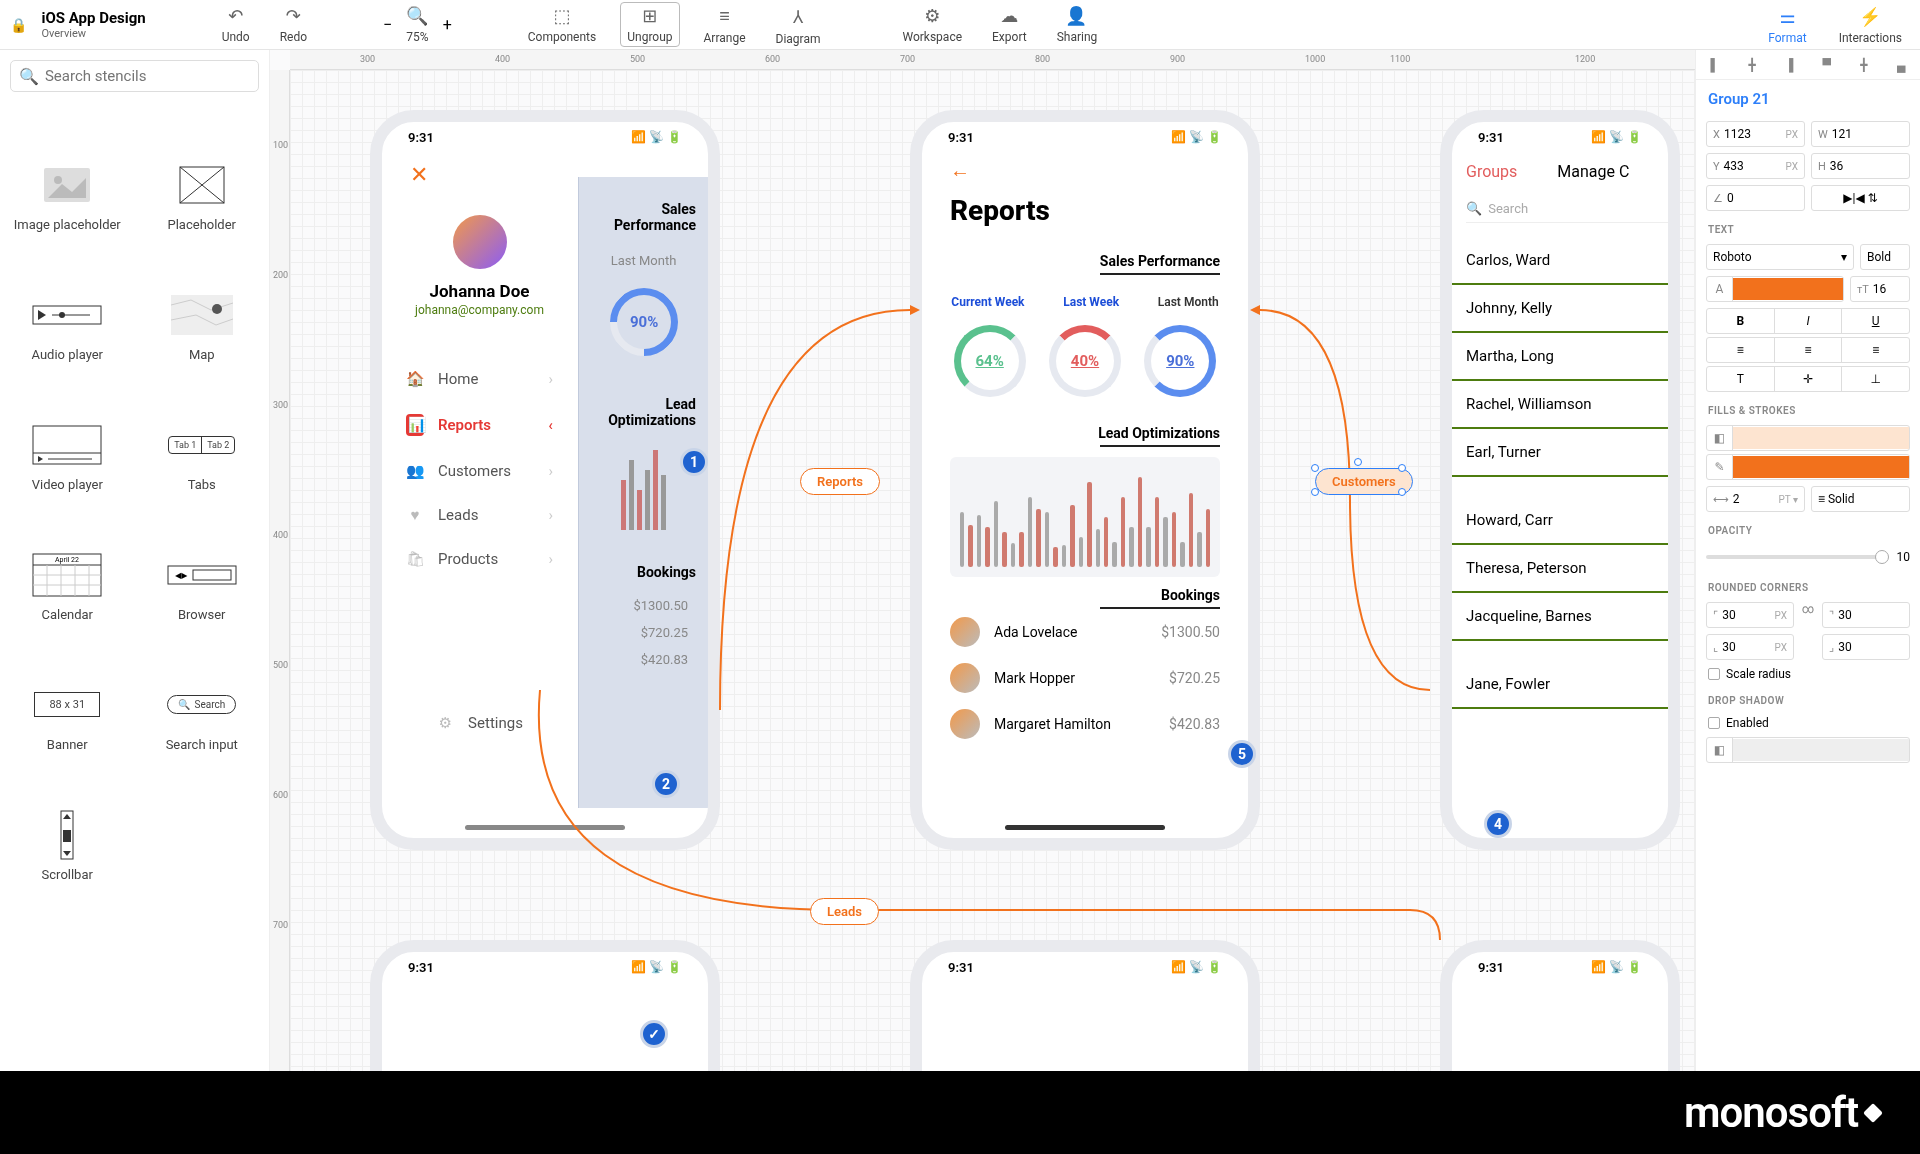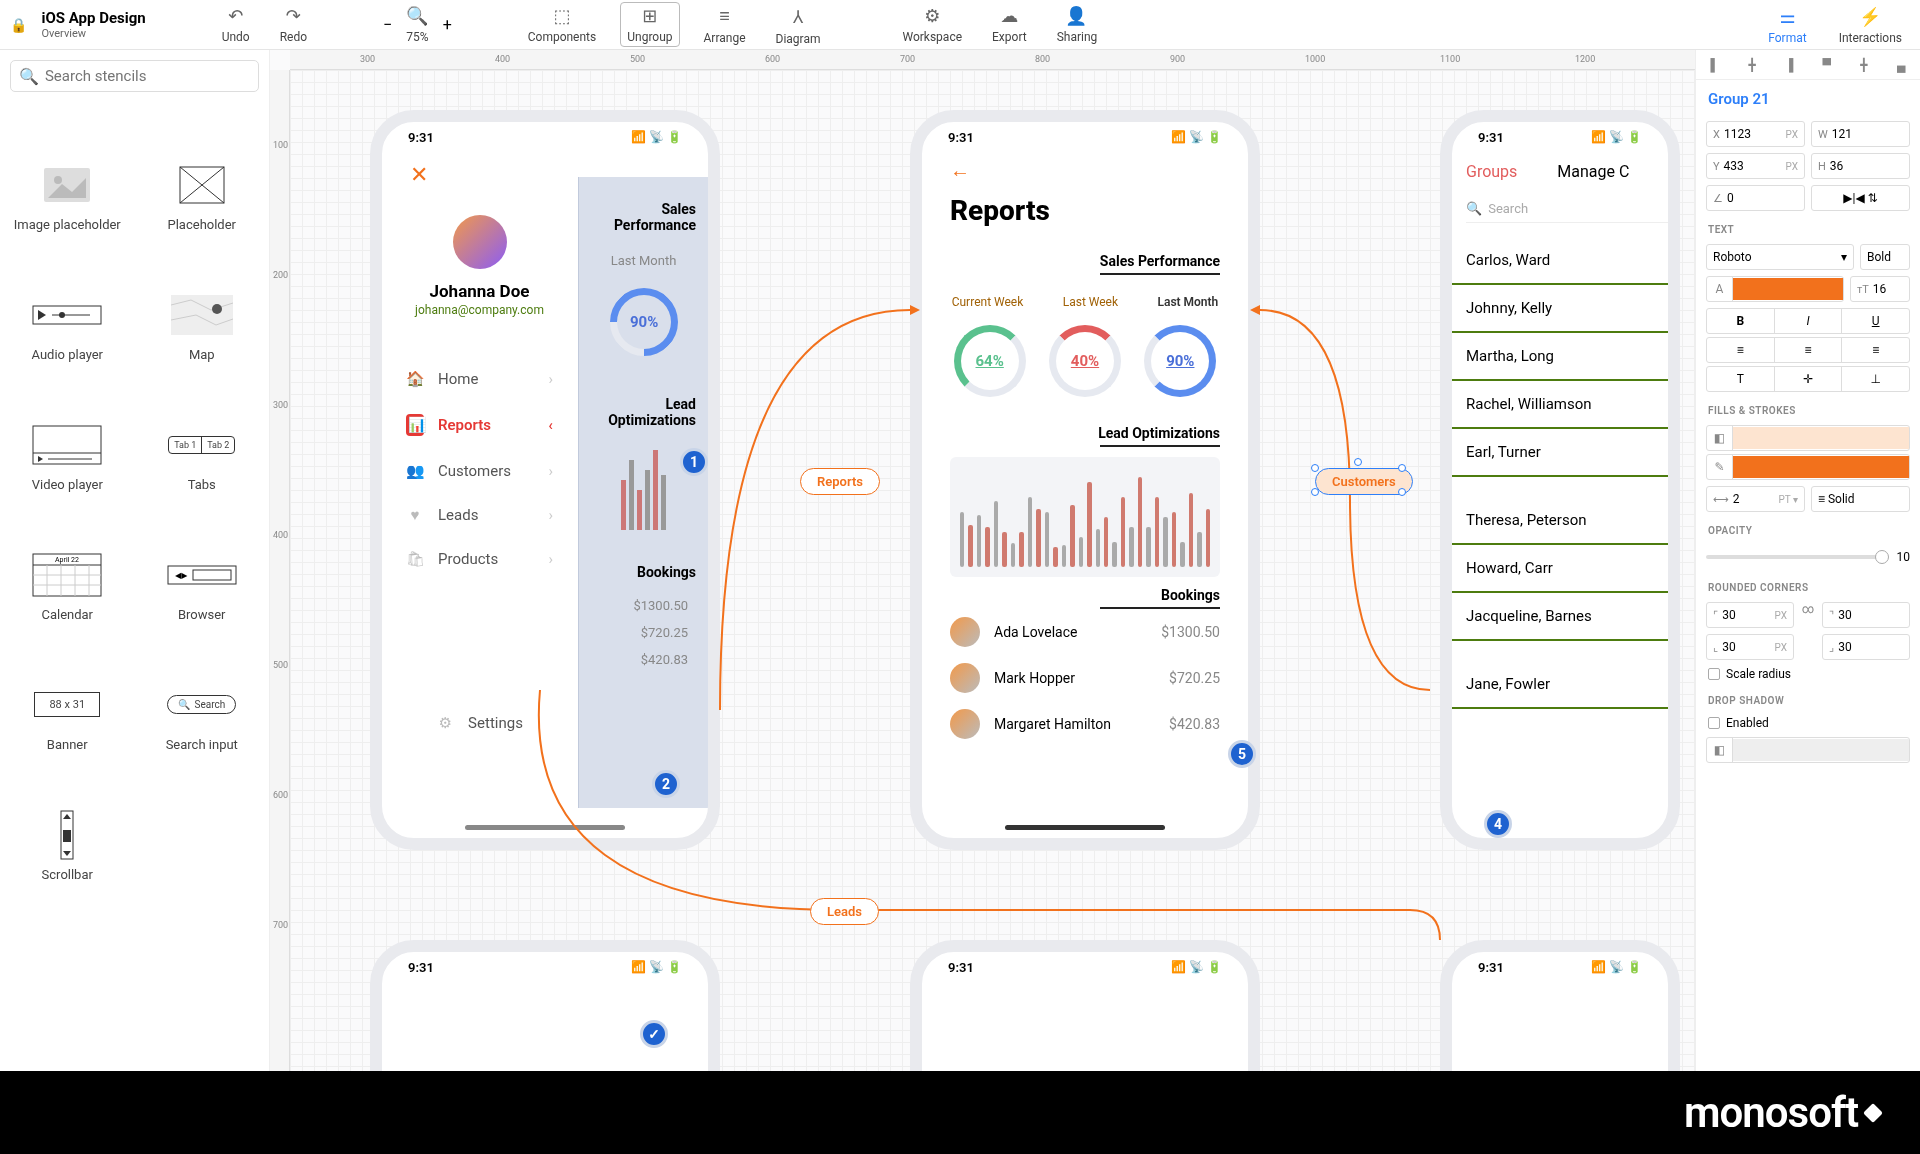--- a/index.html
+++ b/index.html
@@ -64,21 +64,21 @@
 .p1-overlay .faded { color: #888; font-size: 13px; text-align: center; margin-top: 20px; }
 .p1-donut { width: 68px; height: 68px; border-radius: 50%; border: 7px solid #5b8def; border-left-color: #e6e9f0; margin: 20px auto 0; display: flex; align-items: center; justify-content: center; font-weight: 700; font-size: 15px; color: #4a6fd8; transform: rotate(-45deg); }
 .p1-donut span { transform: rotate(45deg); }
 .p1-price { color: #888; font-size: 13px; padding: 6px 20px; text-align: right; }
 
 .p2-back { color: #f2711c; font-size: 20px; padding: 6px 28px; }
 .p2-title { font-weight: 800; font-size: 28px; padding: 6px 28px 18px; }
 .p2-section { font-weight: 700; font-size: 14px; text-align: right; padding: 0 28px; margin-top: 8px; }
 .p2-underline { height: 2px; background: #222; width: 120px; margin: 4px 28px 0 auto; }
 .p2-tabs { display: flex; justify-content: space-around; padding: 20px 10px 10px; }
-.p2-tab { font-size: 12px; color: #a16207; }
+.p2-tab { font-size: 12px; color: #1d4ed8; font-weight: bold; }
 .p2-tab.active { color: #333; font-weight: 600; }
 .p2-donuts { display: flex; justify-content: space-around; padding: 6px 20px 20px; }
 .p2-d { width: 72px; height: 72px; border-radius: 50%; border: 7px solid; display: flex; align-items: center; justify-content: center; font-weight: 700; font-size: 15px; text-decoration: underline; }
 .p2-d.green { border-color: #5ac18e; border-bottom-color: #e6e9f0; border-right-color: #e6e9f0; color: #5ac18e; }
 .p2-d.red { border-color: #e25d5d; border-right-color: #e6e9f0; border-bottom-color: #e6e9f0; border-left-color: #e6e9f0; color: #e25d5d; }
 .p2-d.blue { border-color: #5b8def; border-left-color: #e6e9f0; color: #4a6fd8; }
 .p2-chart { height: 120px; margin: 10px 28px; background: #f3f4f7; border-radius: 6px; display: flex; align-items: flex-end; gap: 4px; padding: 10px; }
 .p2-chart .bar { width: 6px; background: #d07a6f; border-radius: 2px; }
 .p2-chart .bar.g { background: #aaa; }
 .p2-booking { display: flex; align-items: center; padding: 8px 28px; gap: 14px; font-size: 14px; }
@@ -324,21 +324,21 @@
   <div class="canvas">
     <div class="ruler-h">
       <span style="left:70px">300</span>
         <span style="left:205px">400</span>
         <span style="left:340px">500</span>
         <span style="left:475px">600</span>
         <span style="left:610px">700</span>
         <span style="left:745px">800</span>
         <span style="left:880px">900</span>
         <span style="left:1015px">1000</span>
-        <span style="left:1150px">1100</span>
+        <span style="left:1100px">1100</span>
         <span style="left:1285px">1200</span>
     </div>
     <div class="ruler-v">
       <span style="top:70px">100</span>
         <span style="top:200px">200</span>
         <span style="top:330px">300</span>
         <span style="top:460px">400</span>
         <span style="top:590px">500</span>
         <span style="top:720px">600</span>
         <span style="top:850px">700</span>
@@ -499,22 +499,22 @@
             <span>Manage C</span>
           </div>
         <div class="p3-search">🔍 <span>Search</span></div>
         <div class="p3-list">
           <div class="p3-row">Carlos, Ward</div>
           <div class="p3-row">Johnny, Kelly</div>
           <div class="p3-row">Martha, Long</div>
           <div class="p3-row">Rachel, Williamson</div>
           <div class="p3-row">Earl, Turner</div>
           <div class="p3-gap"></div>
+          <div class="p3-row">Howard, Carr</div>
           <div class="p3-row">Theresa, Peterson</div>
-          <div class="p3-row">Howard, Carr</div>
           <div class="p3-row">Jacqueline, Barnes</div>
           <div class="p3-gap"></div>
           <div class="p3-row">Jane, Fowler</div>
         </div>
       </div>
       <div class="badge-num" style="left:1194px;top:740px">4</div>
 
       <div class="phone phone-row2" style="left:80px">
           <div class="notch-bar">
             <span>9:31</span>

